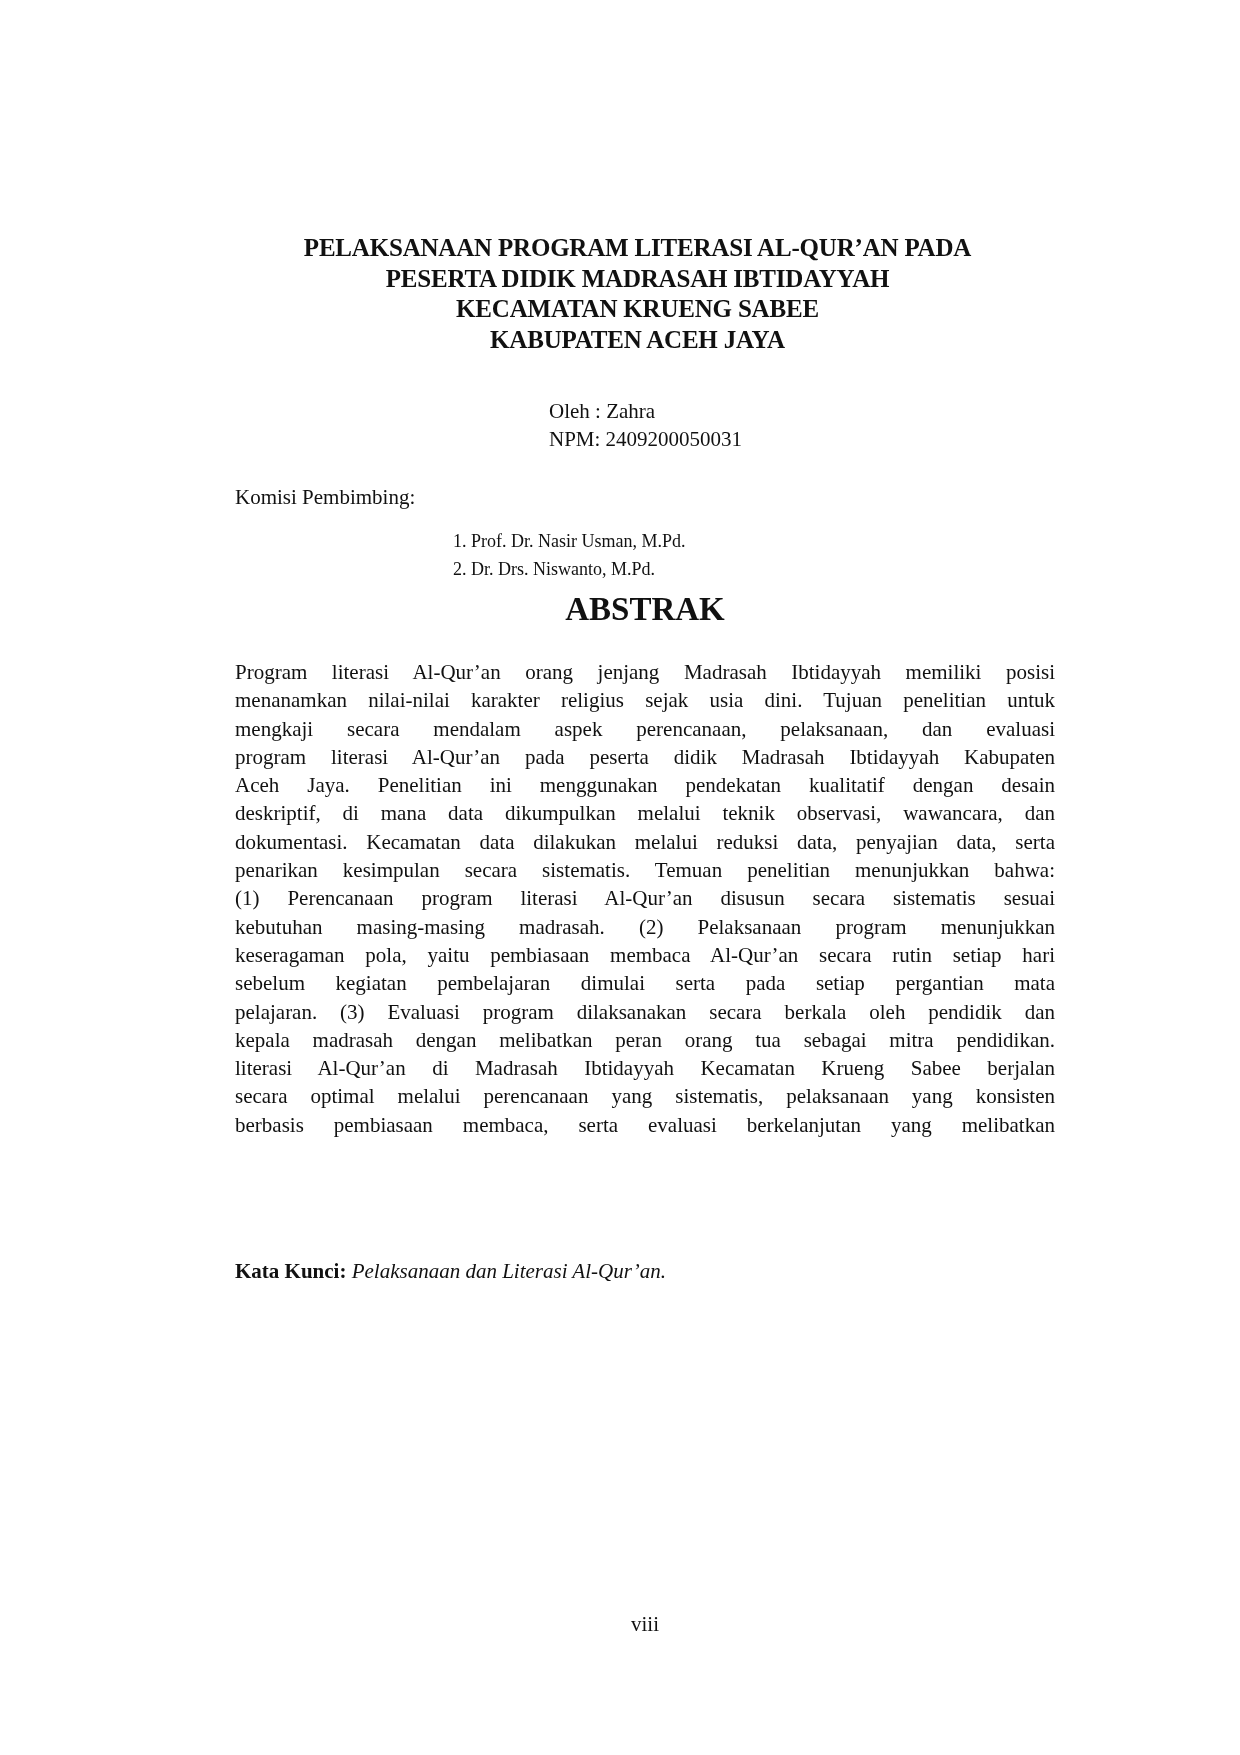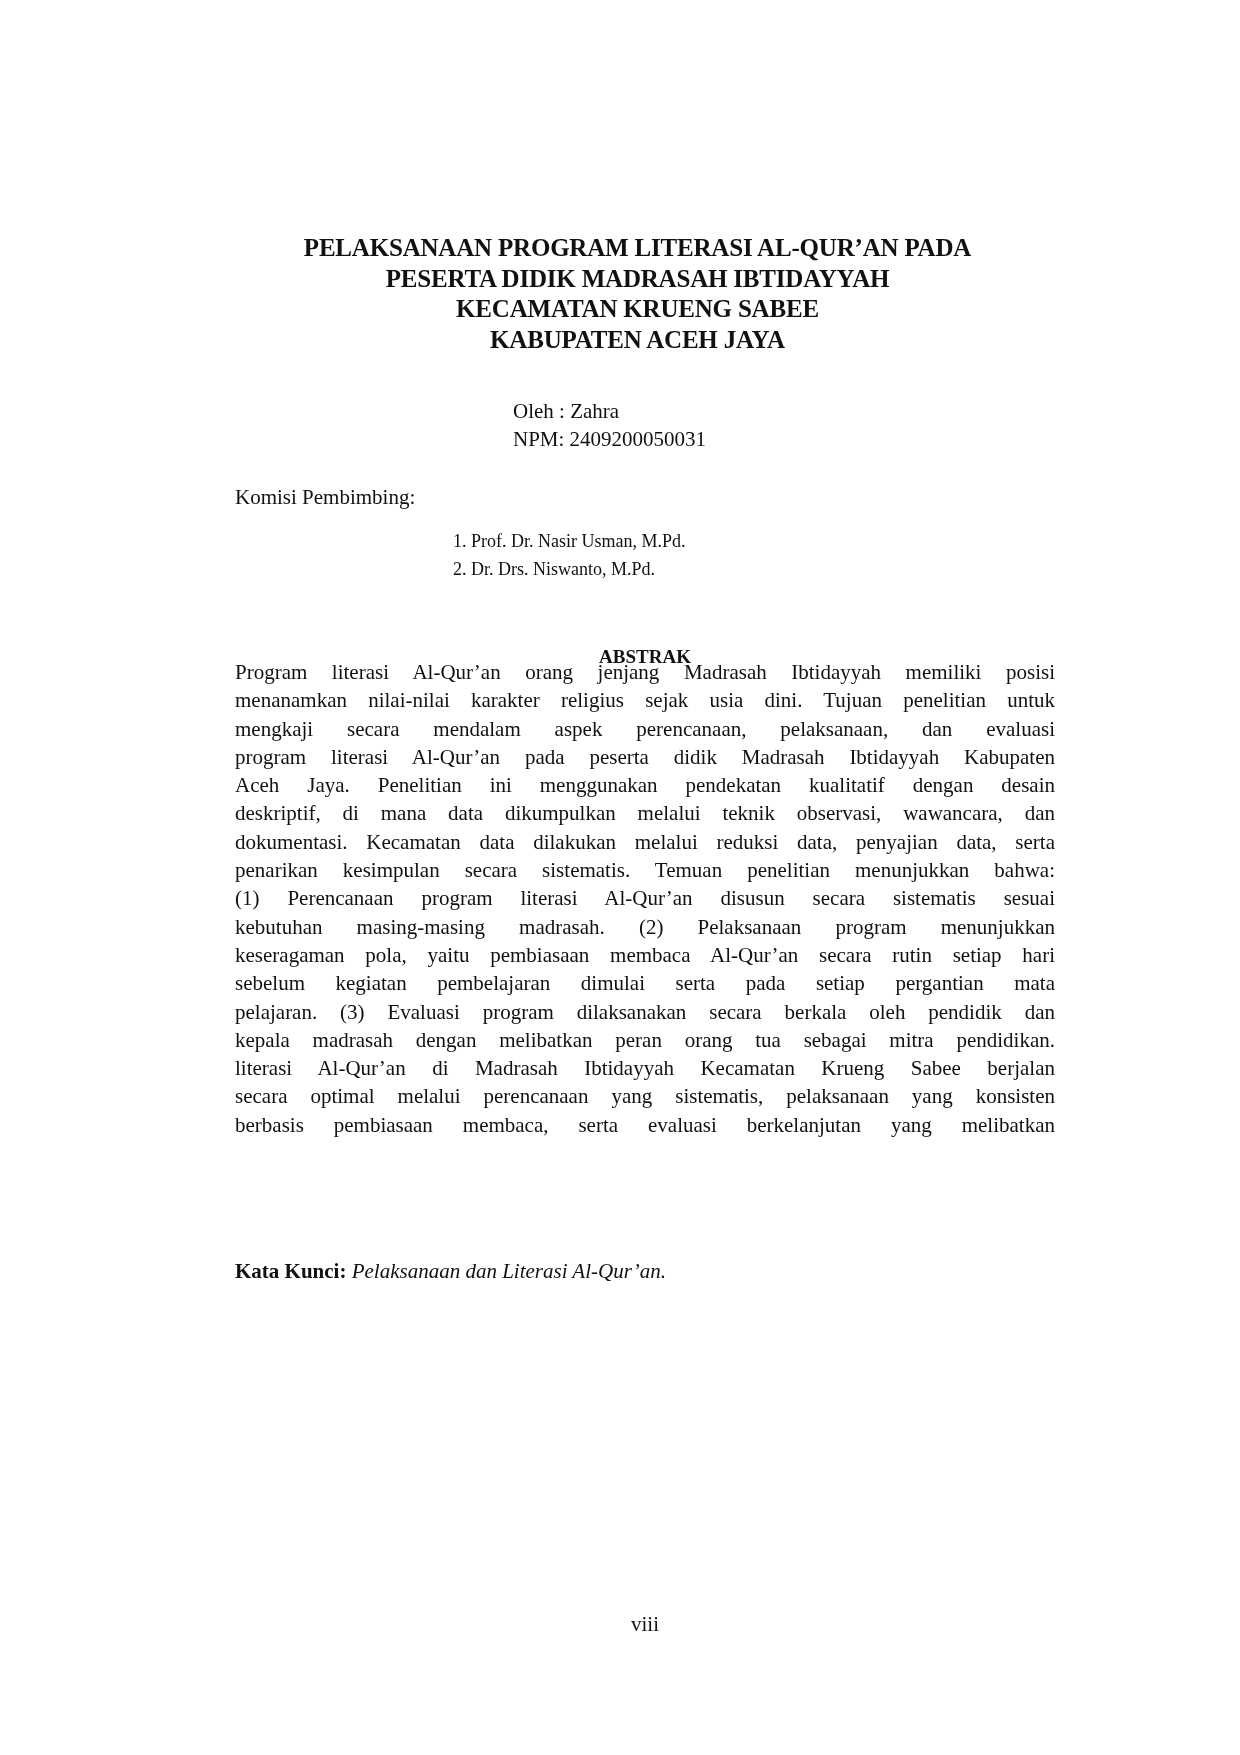--- a/index.html
+++ b/index.html
@@ -37,21 +37,21 @@
       display: block;
       white-space: nowrap;
     }
     .author-block {
       position: absolute;
       left: 513px;
       top: 397px;
       font-size: 21px;
       line-height: 28px;
     }
-    .author-line { display: block; white-space: nowrap; }
+    .author-line { display: block; white-space: nowrap; margin-left: 36px; }
 
     .komisi-label {
       position: absolute;
       left: 235px;
       top: 483px;
       font-size: 21px;
       line-height: 28px;
       white-space: nowrap;
     }
     .supervisor-list {
@@ -66,23 +66,22 @@
     }
     .supervisor-item { display: block; white-space: nowrap; }
 
     .abstract-heading {
       position: absolute;
       left: 235px;
       width: 820px;
       top: 593px;
       text-align: center;
       font-weight: bold;
-      font-size: 19px;
+      font-size: 33px;
       line-height: 32px;
-      margin-top: 48px;
     }
 
     .abstract-body {
       position: absolute;
       left: 235px;
       width: 820px;
       top: 658px;
       font-size: 21px;
       line-height: 28.3px;
     }

